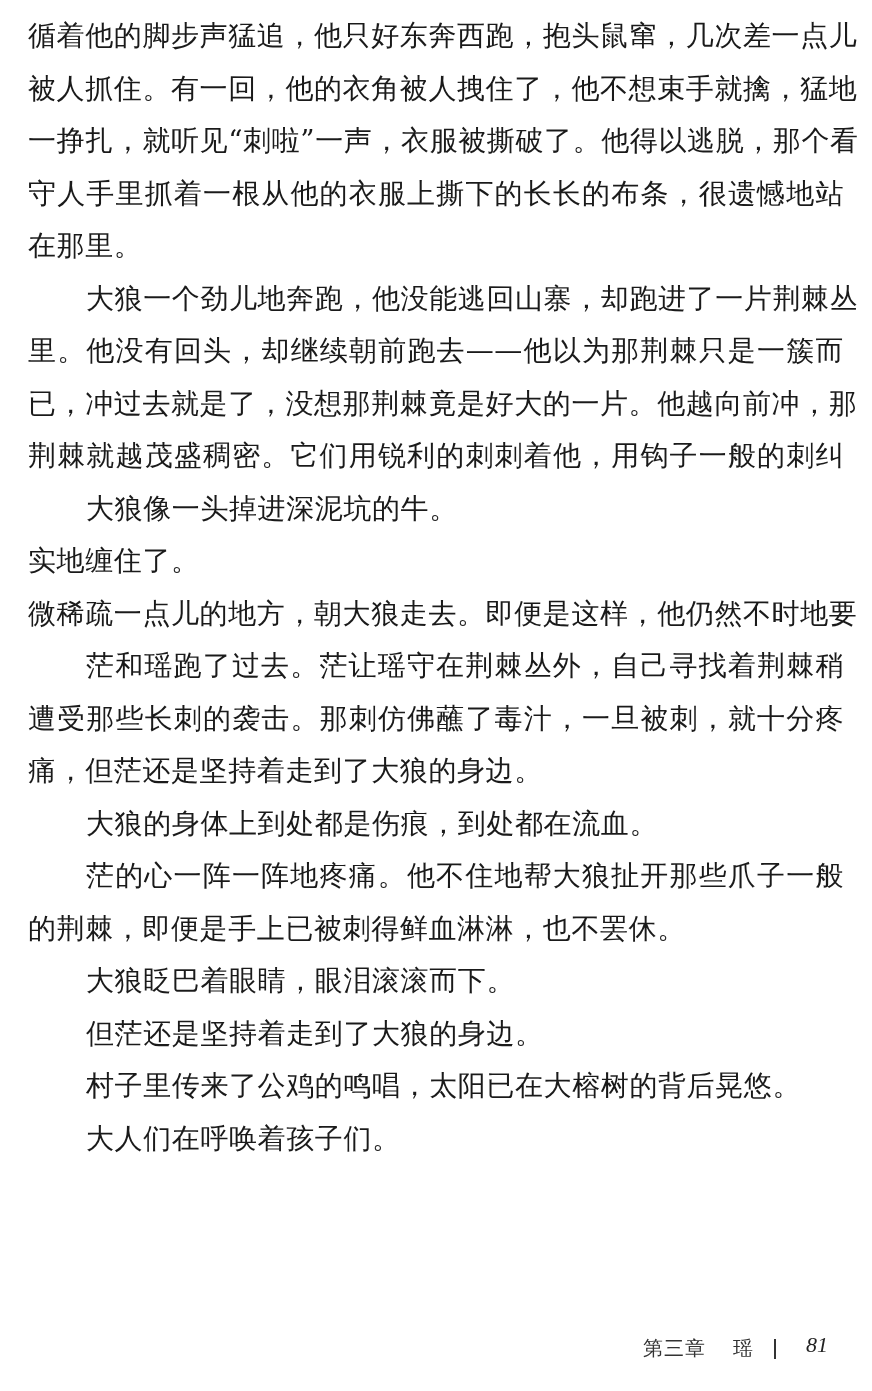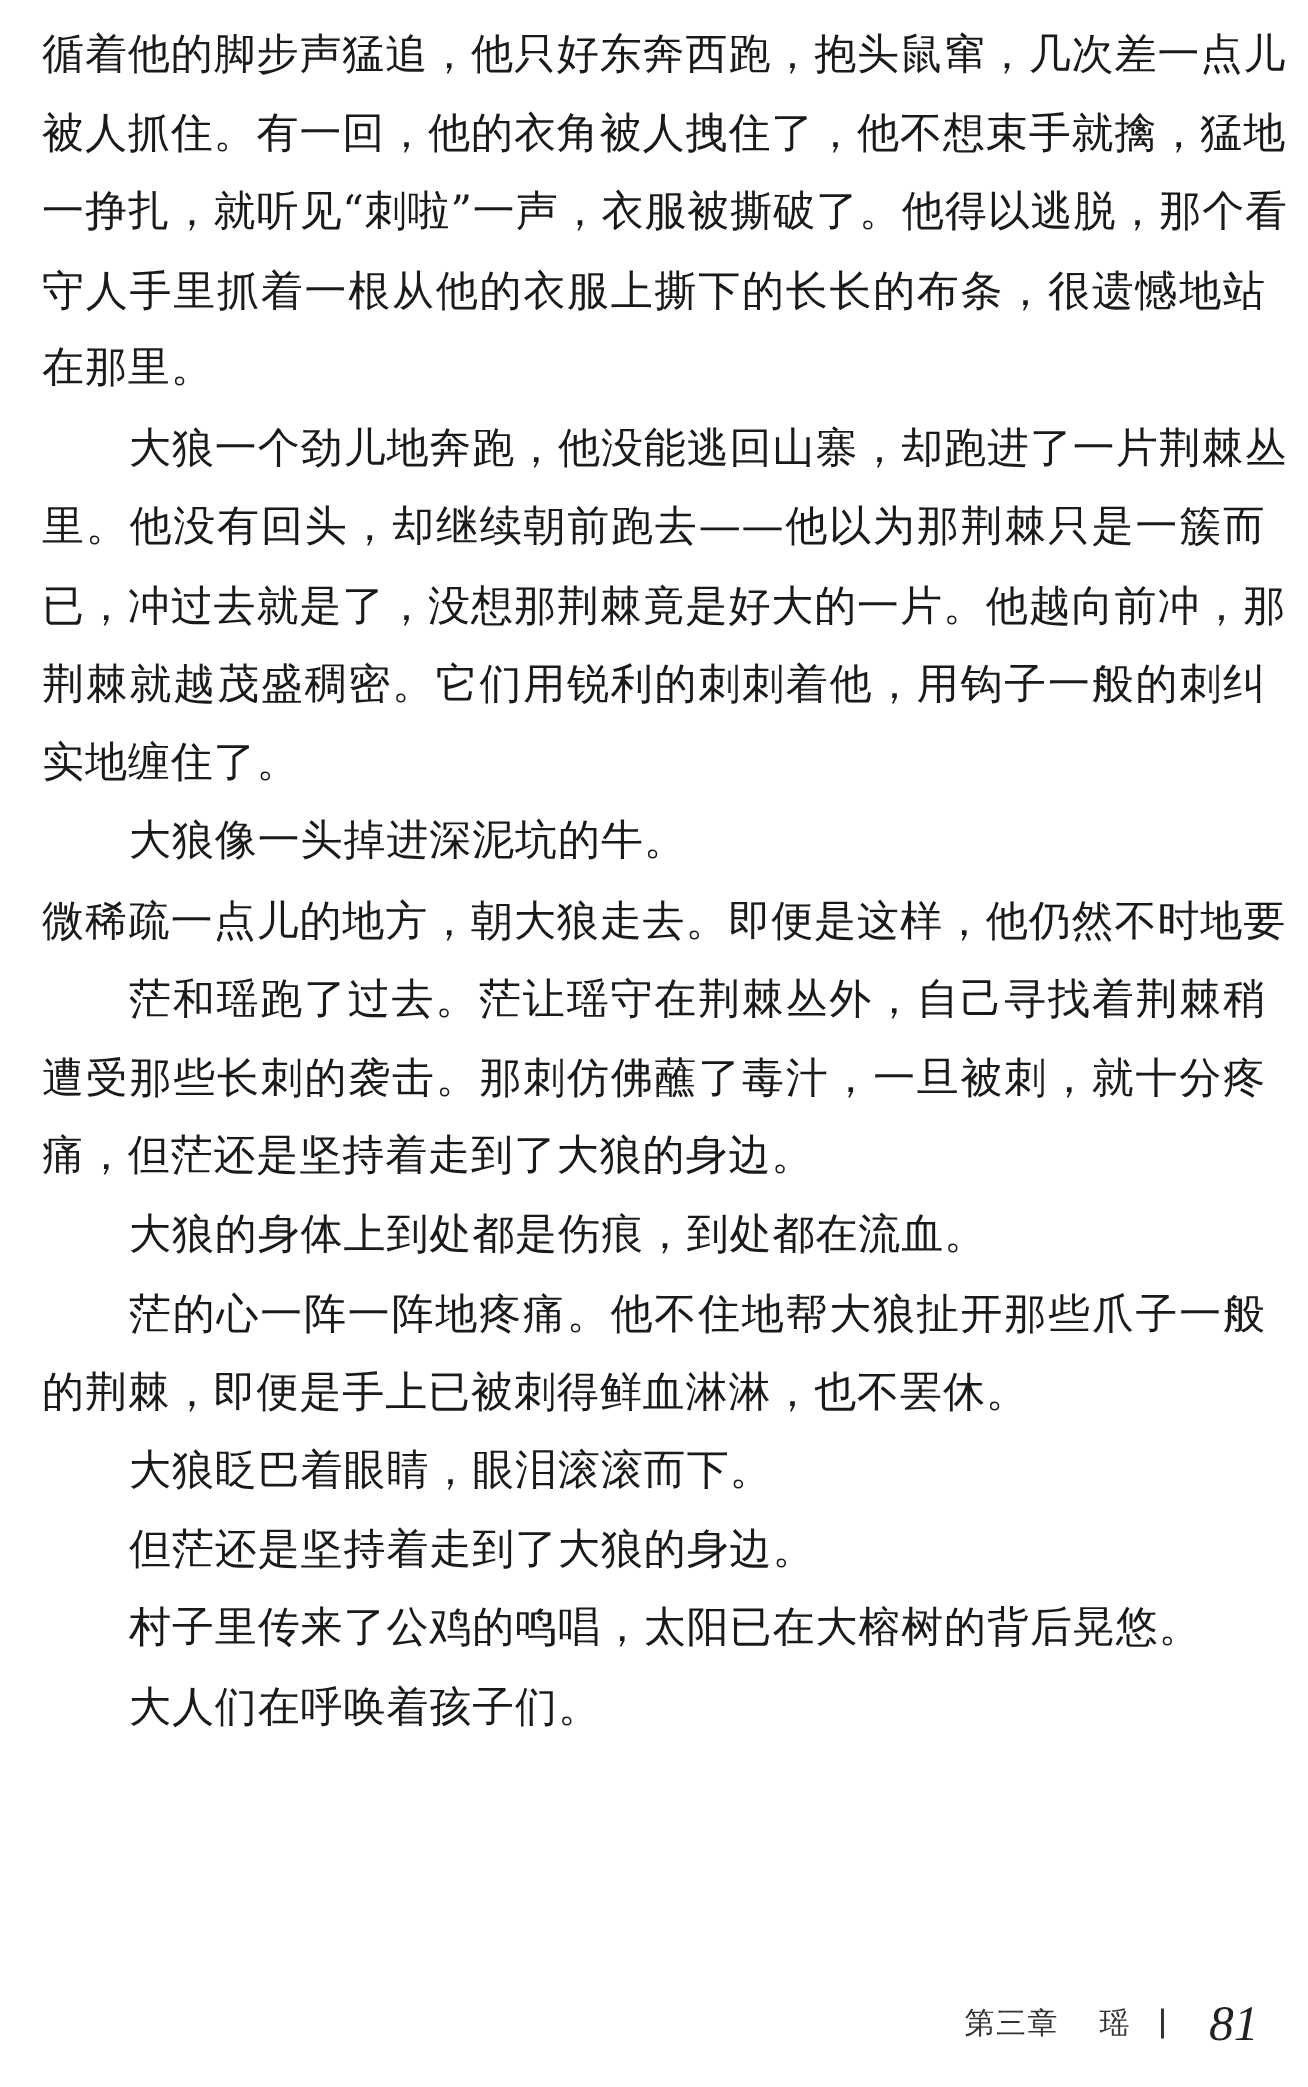--- a/index.html
+++ b/index.html
@@ -25,21 +25,20 @@
     height: 52.5px;
     line-height: 52.5px;
     font-size: 28px;
     white-space: nowrap;
     letter-spacing: 0.6px;
     text-align: justify;
     text-align-last: justify;
   }
   .line.last {
     text-align-last: left;
-    font-family: Liberation Serif, serif;
   }
   .line.indent {
     padding-left: 58px;
   }
   .footer {
     position: absolute;
     left: 0;
     top: 1333px;
     width: 872px;
     height: 36px;
@@ -66,41 +65,41 @@
     left: 774px;
     top: 6px;
     width: 2px;
     height: 20px;
     background: #333333;
   }
   .page-number {
     position: absolute;
     left: 806px;
     top: -1px;
-    font-size: 33px;
+    font-size: 22px;
     font-style: italic;
     color: #222222;
     font-family: "Liberation Serif", "DejaVu Serif", serif;
   }
 </style>
 </head>
 <body>
 
 <div class="page-body">
   <div class="line">循着他的脚步声猛追，他只好东奔西跑，抱头鼠窜，几次差一点儿</div>
   <div class="line">被人抓住。有一回，他的衣角被人拽住了，他不想束手就擒，猛地</div>
   <div class="line">一挣扎，就听见“刺啦”一声，衣服被撕破了。他得以逃脱，那个看</div>
   <div class="line">守人手里抓着一根从他的衣服上撕下的长长的布条，很遗憾地站</div>
   <div class="line last">在那里。</div>
   <div class="line indent">大狼一个劲儿地奔跑，他没能逃回山寨，却跑进了一片荆棘丛</div>
   <div class="line">里。他没有回头，却继续朝前跑去——他以为那荆棘只是一簇而</div>
   <div class="line">已，冲过去就是了，没想那荆棘竟是好大的一片。他越向前冲，那</div>
   <div class="line">荆棘就越茂盛稠密。它们用锐利的刺刺着他，用钩子一般的刺纠</div>
+  <div class="line indent last">大狼像一头掉进深泥坑的牛。</div>
   <div class="line last">实地缠住了。</div>
-  <div class="line indent last">大狼像一头掉进深泥坑的牛。</div>
   <div class="line">微稀疏一点儿的地方，朝大狼走去。即便是这样，他仍然不时地要</div>
   <div class="line indent">茫和瑶跑了过去。茫让瑶守在荆棘丛外，自己寻找着荆棘稍</div>
   <div class="line">遭受那些长刺的袭击。那刺仿佛蘸了毒汁，一旦被刺，就十分疼</div>
   <div class="line last">痛，但茫还是坚持着走到了大狼的身边。</div>
   <div class="line indent last">大狼的身体上到处都是伤痕，到处都在流血。</div>
   <div class="line indent">茫的心一阵一阵地疼痛。他不住地帮大狼扯开那些爪子一般</div>
   <div class="line last">的荆棘，即便是手上已被刺得鲜血淋淋，也不罢休。</div>
   <div class="line indent last">大狼眨巴着眼睛，眼泪滚滚而下。</div>
   <div class="line indent last">但茫还是坚持着走到了大狼的身边。</div>
   <div class="line indent last">村子里传来了公鸡的鸣唱，太阳已在大榕树的背后晃悠。</div>

